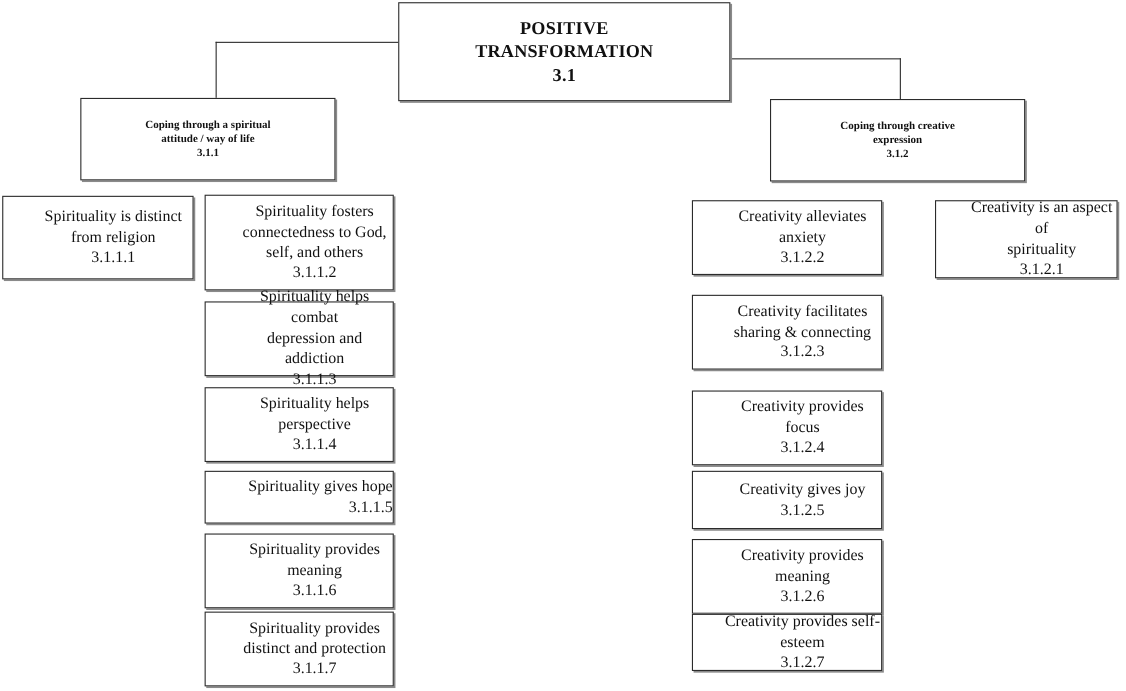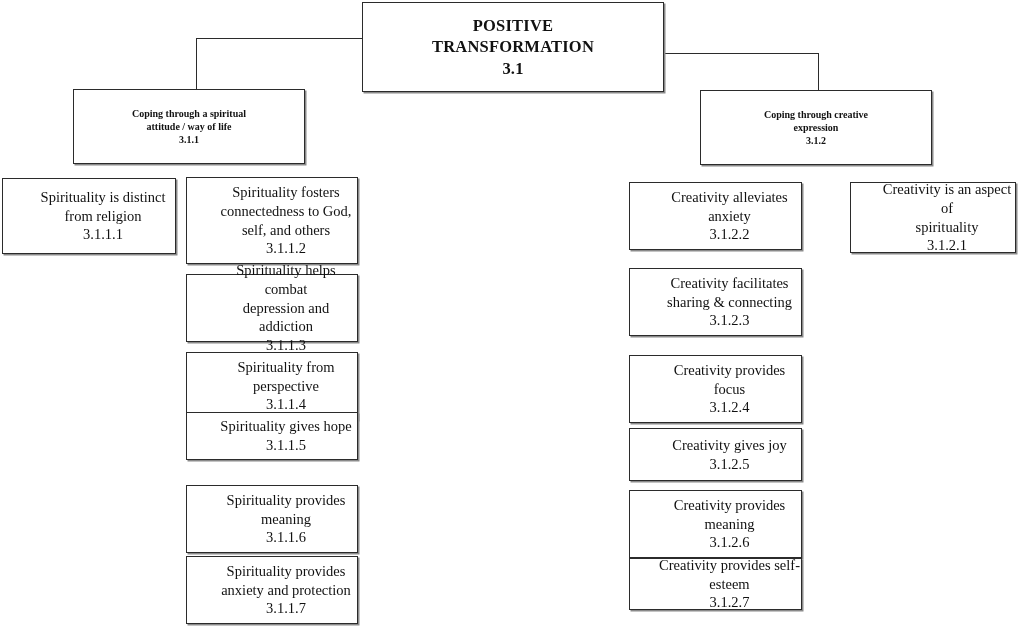--- a/index.html
+++ b/index.html
@@ -96,39 +96,39 @@
     <span class="line">3.1.1.2</span>
   </div>
 
   <div class="node leaf" style="left:186px; top:274px; width:172px; height:68px;">
     <span class="line">Spirituality helps combat</span>
     <span class="line">depression and addiction</span>
     <span class="line">3.1.1.3</span>
   </div>
 
   <div class="node leaf" style="left:186px; top:352px; width:172px; height:68px;">
-    <span class="line">Spirituality from</span>
+    <span class="line">Spirituality helps</span>
     <span class="line">perspective</span>
     <span class="line">3.1.1.4</span>
   </div>
 
-  <div class="node leaf" style="left:186px; top:412px; width:172px; height:48px;">
+  <div class="node leaf" style="left:186px; top:428px; width:172px; height:48px;text-align:right;">
     <span class="line">Spirituality gives hope</span>
     <span class="line">3.1.1.5</span>
   </div>
 
   <div class="node leaf" style="left:186px; top:485px; width:172px; height:68px;">
     <span class="line">Spirituality provides</span>
     <span class="line">meaning</span>
     <span class="line">3.1.1.6</span>
   </div>
 
   <div class="node leaf" style="left:186px; top:556px; width:172px; height:68px;">
     <span class="line">Spirituality provides</span>
-    <span class="line">anxiety and protection</span>
+    <span class="line">distinct and protection</span>
     <span class="line">3.1.1.7</span>
   </div>
 
   <div class="node leaf" style="left:629px; top:182px; width:173px; height:68px;">
     <span class="line">Creativity alleviates</span>
     <span class="line">anxiety</span>
     <span class="line">3.1.2.2</span>
   </div>
 
   <div class="node leaf" style="left:629px; top:268px; width:173px; height:68px;">

